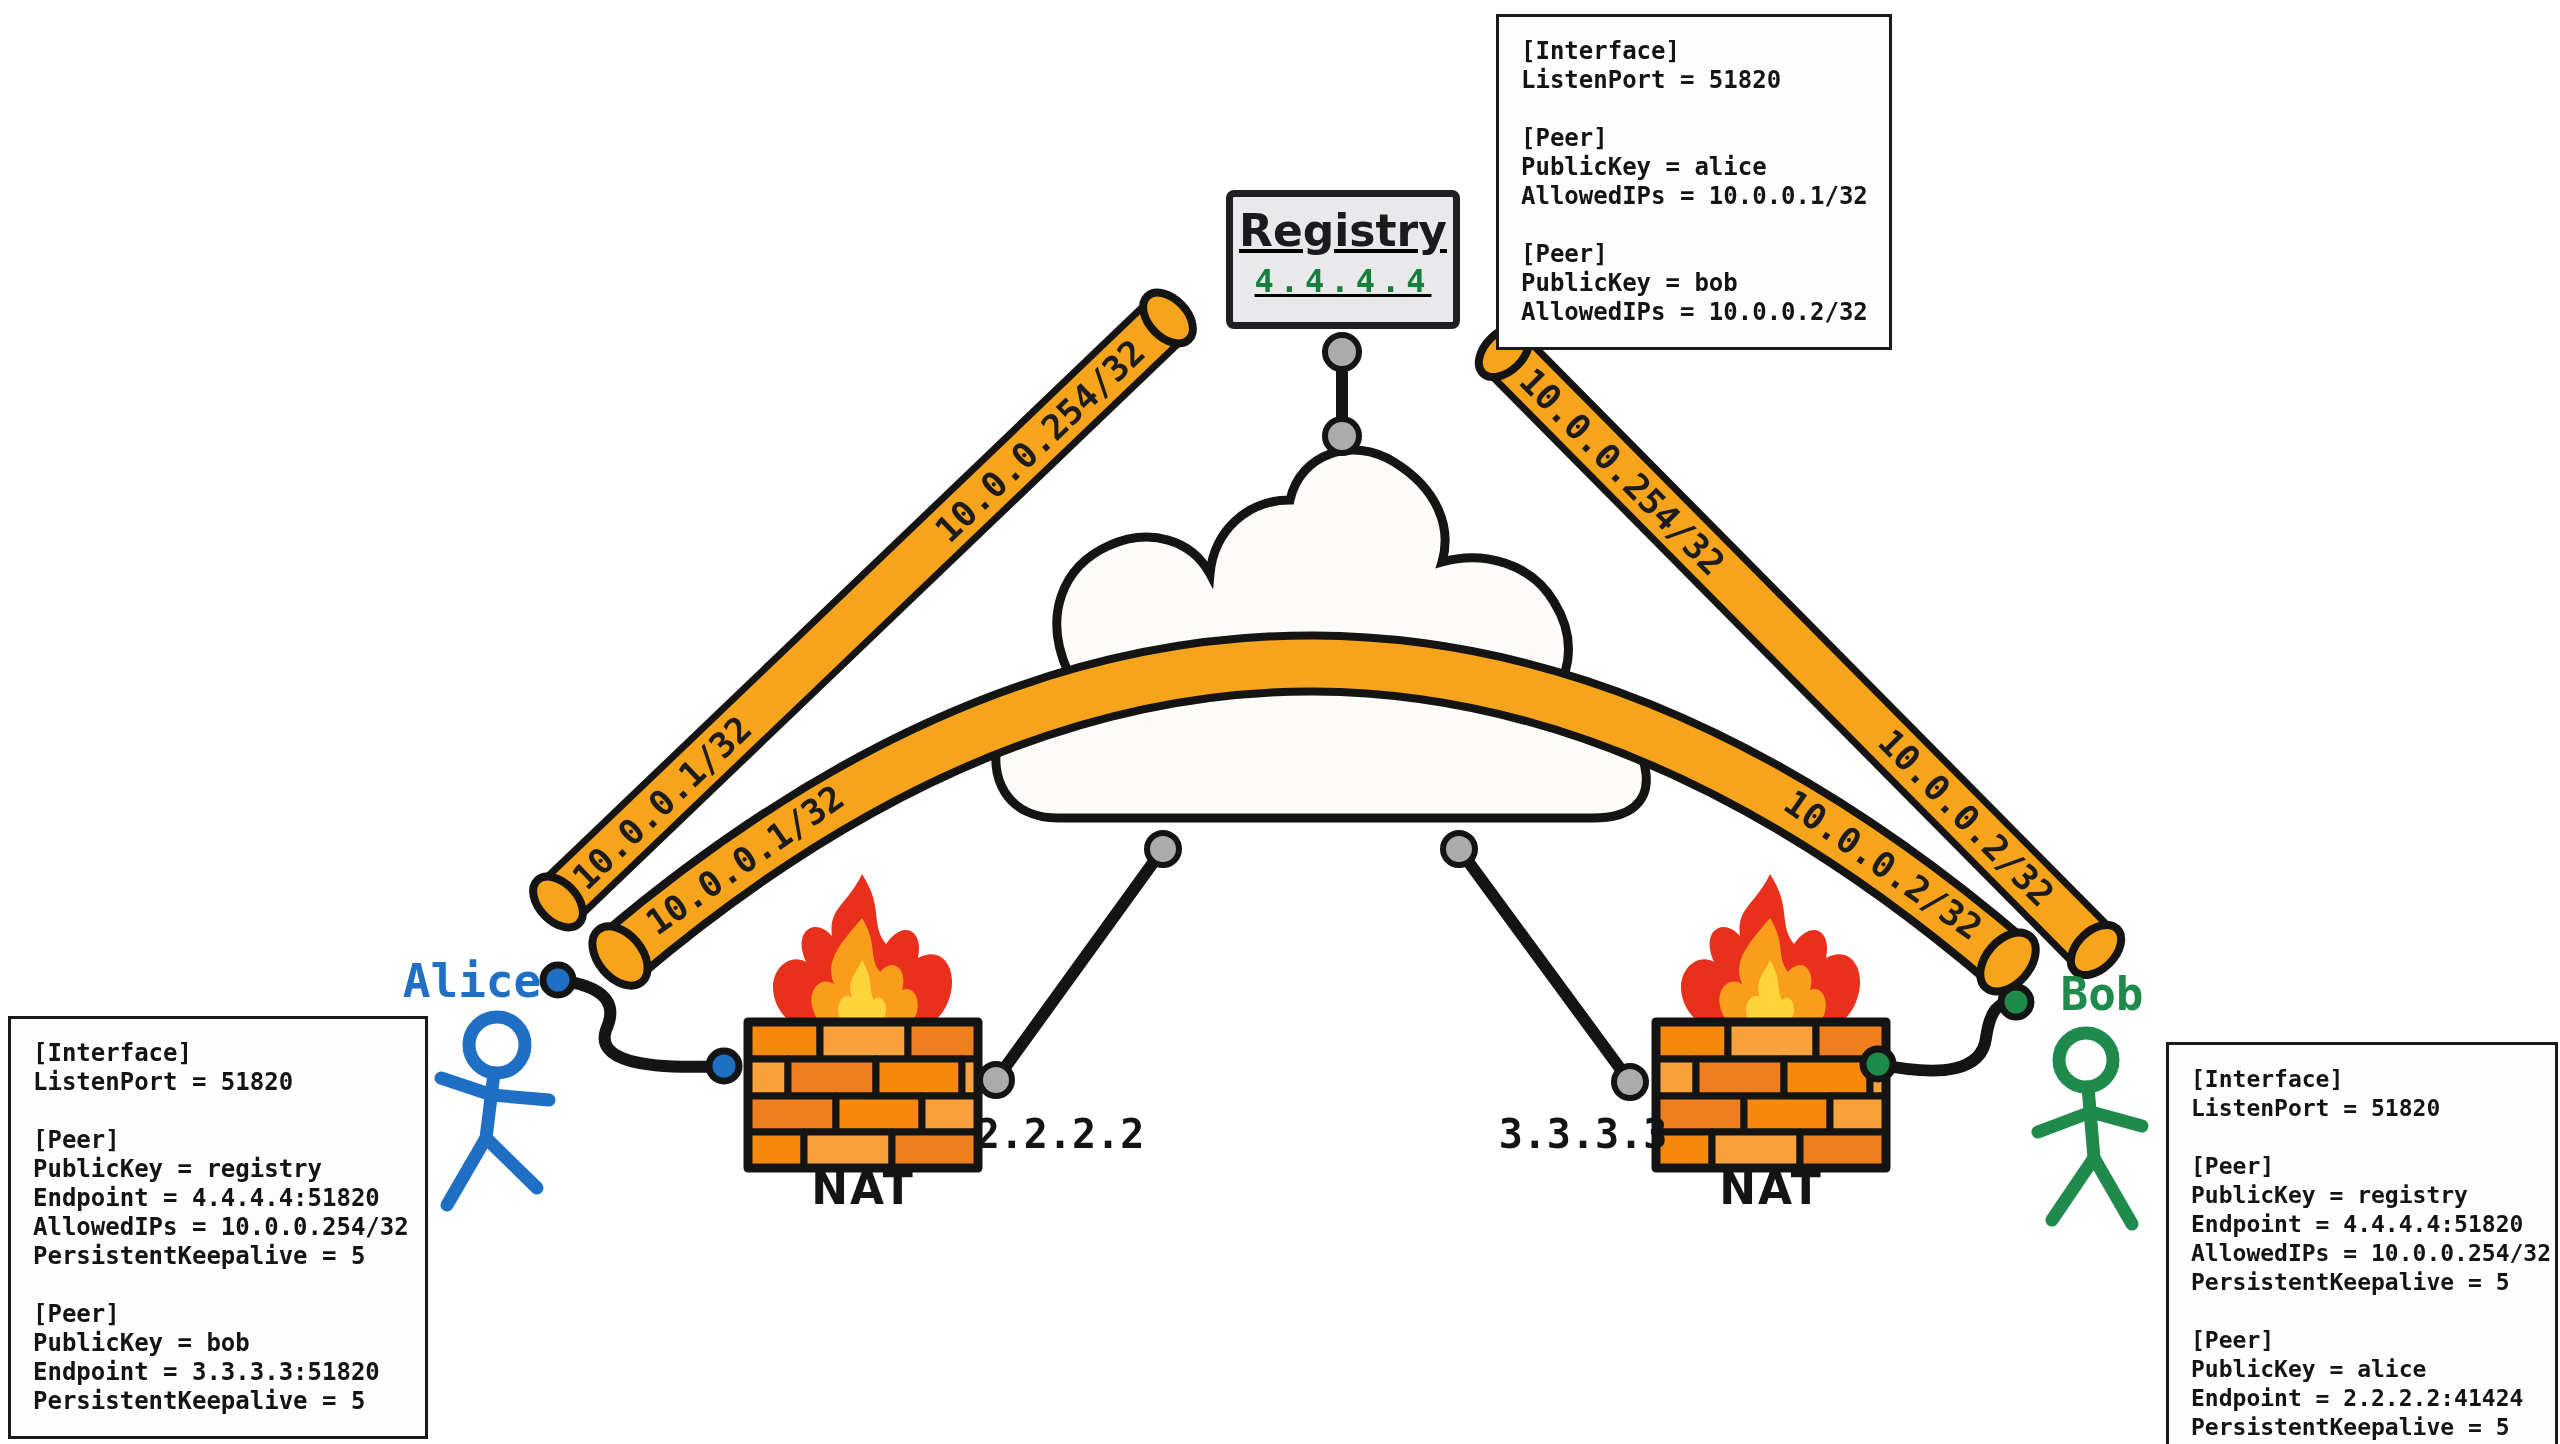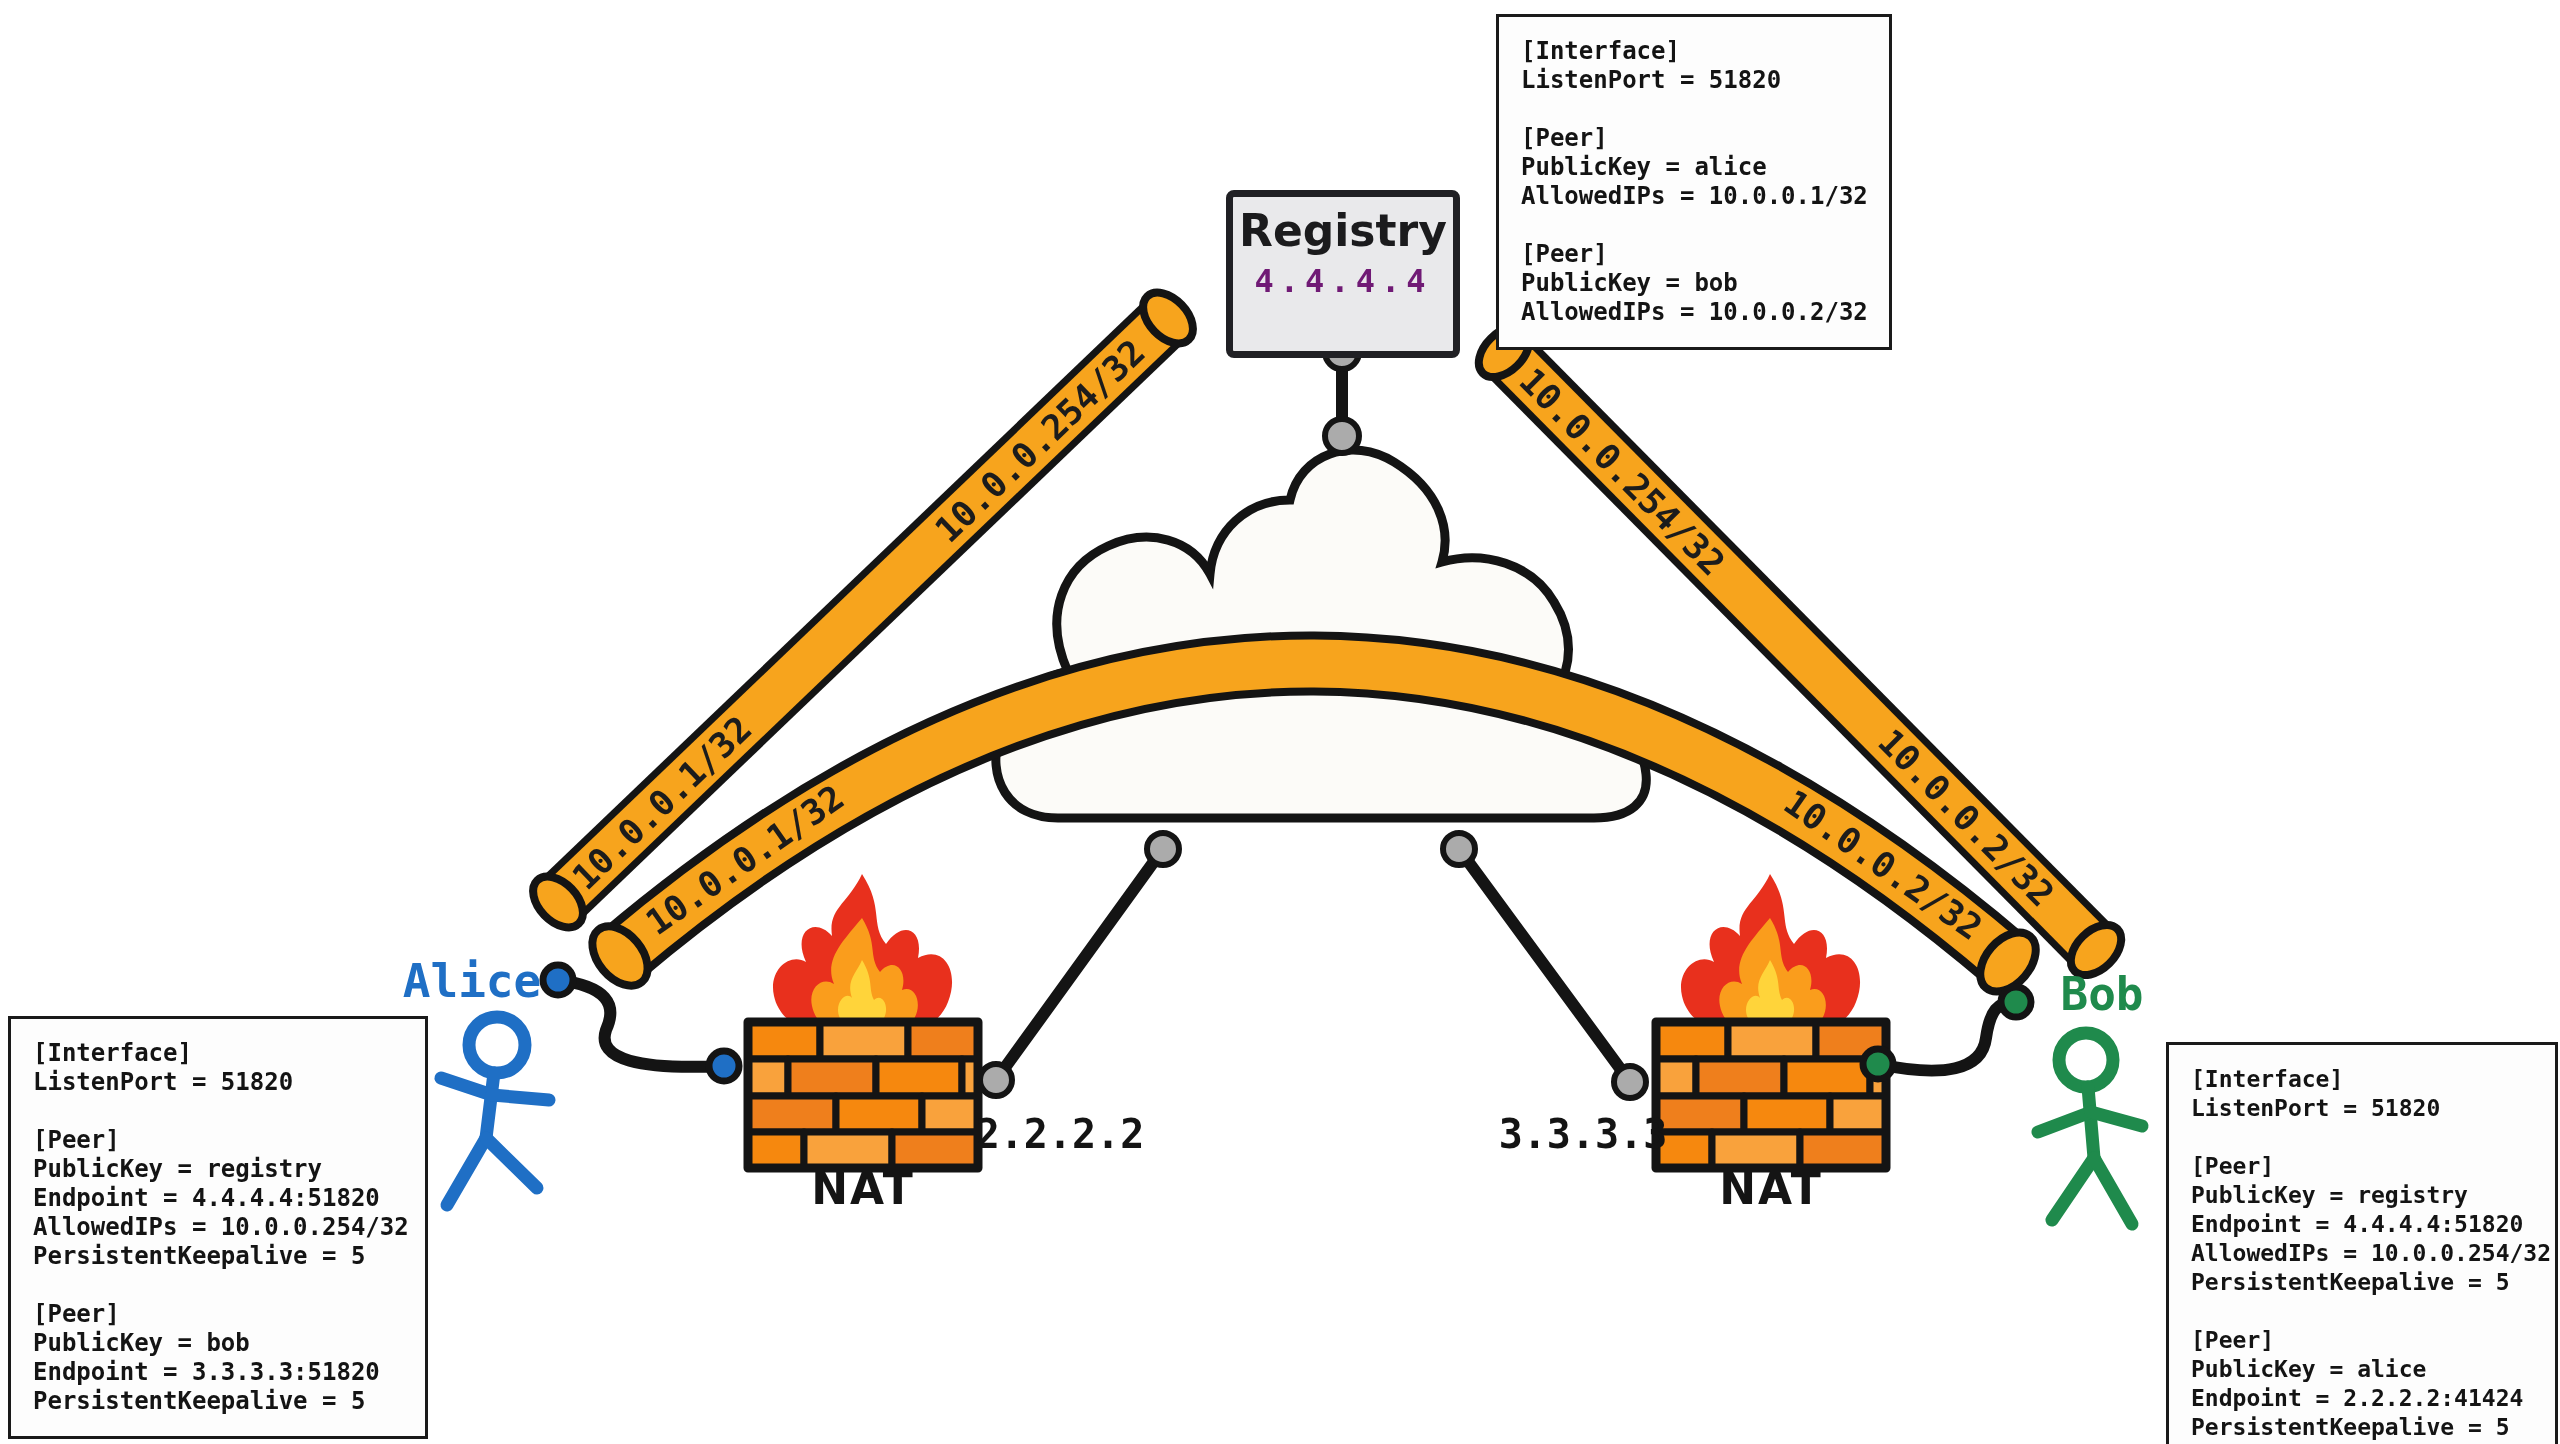--- a/index.html
+++ b/index.html
@@ -11,25 +11,25 @@
   .cfg{position:absolute;background:#fdfdfd;border:3px solid #1a1a1a;
        padding:12px 14px;box-sizing:border-box;}
   .cfg pre{margin:8px;white-space:pre;font-family:"DejaVu Sans Mono", monospace;
        font-weight:700;color:#141414;font-size:24px;line-height:29px;}
   #cfg-registry{left:1496px;top:14px;width:396px;}
   #cfg-alice{left:8px;top:1016px;width:420px;}
   #cfg-bob{left:2166px;top:1042px;width:392px;}
   #cfg-bob pre{font-size:23px;}
 
   
-  #registry-box{position:absolute;left:1226px;top:190px;width:234px;height:168px;
+  #registry-box{position:absolute;left:1226px;top:190px;width:234px;height:139px;
        background:#e9e9eb;border:7px solid #202024;border-radius:8px;
-       box-sizing:border-box;text-align:center;}
+       box-sizing:border-box;text-align:center;text-decoration:underline;}
   #registry-title{font:700 44px "DejaVu Sans", sans-serif;color:#1b1b1d;margin-top:8px;}
-  #registry-ip{font:700 32px "DejaVu Sans Mono", monospace;color:#701a75;
+  #registry-ip{font:700 32px "DejaVu Sans Mono", monospace;color:#15803d;
        letter-spacing:6px;margin-top:6px;}
 
   
   .tube-out{stroke:#141414;fill:none;}
   .tube-in{stroke:#f7a41d;fill:none;}
   .cap{fill:#f7a41d;stroke:#141414;stroke-width:8;}
   .tlabel{font:700 35px "DejaVu Sans Mono", monospace;fill:#1c1c1c;}
   .cloud{fill:#fcfbf8;stroke:#141414;stroke-width:9;}
   .wire{stroke:#141414;stroke-width:12;fill:none;stroke-linecap:round;}
   .gdot{fill:#ababab;stroke:#141414;stroke-width:6;}

